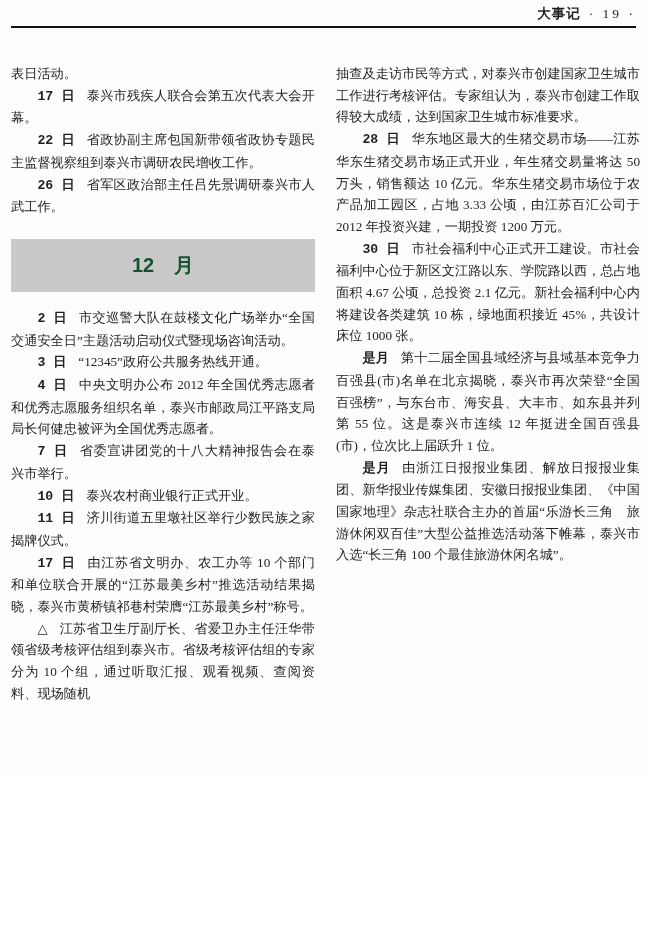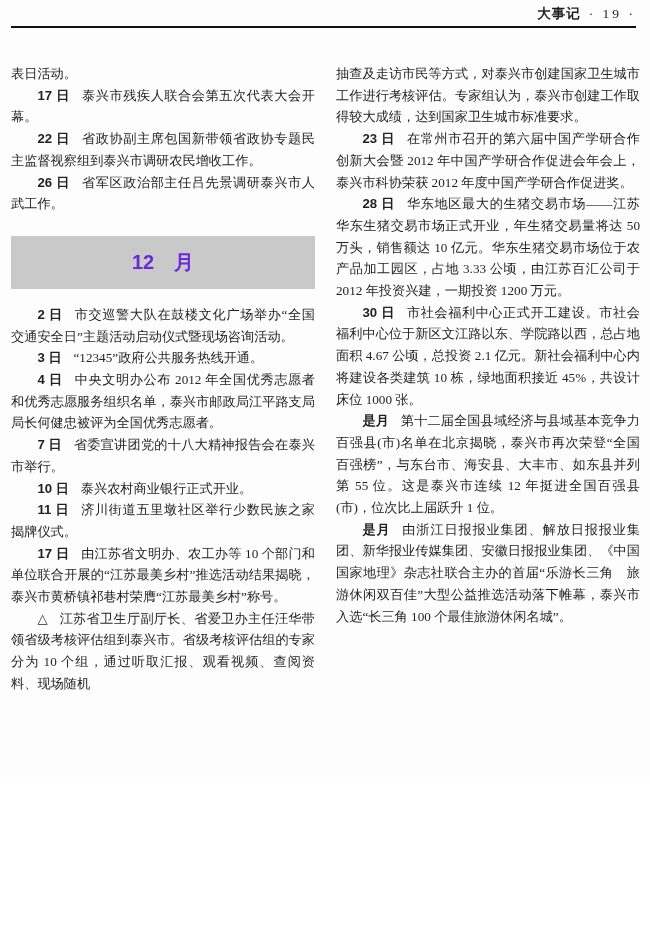--- a/index.html
+++ b/index.html
@@ -26,32 +26,32 @@
     position: absolute; top: 33px; left: 11px;
     display: flex; gap: 21px; margin-top: 30px;
   }
   .col {
     width: 304px; font-size: 13.2px; line-height: 21.7px;
     text-align: justify; text-justify: inter-ideograph;
   }
   .col p { margin: 0; text-indent: 2em; }
   .col p.cont { text-indent: 0; }
   .date {
-    font-family: Liberation Sans, sans-serif;
+    font-family: Liberation Mono, monospace;
     font-weight: bold; margin-right: 0.9em;
   }
   .tri {
     font-weight: normal;
     font-family: "Liberation Serif", "DejaVu Serif", serif;
   }
   .month-box {
     margin: 21px 0 15px 0; height: 53px; background: #c9c9c9;
     display: flex; align-items: center; justify-content: center;
     font-family: "Liberation Sans", "DejaVu Sans", sans-serif;
-    font-weight: bold; font-size: 20px; color: #6d28d9; text-indent: 0;
+    font-weight: bold; font-size: 20px; color: #14532d; text-indent: 0;
   }
 </style>
 </head>
 <body>
 
 <div class="page">
 
   <div class="header">
     <span class="ht">大事记</span><span class="hp">· 19 ·</span>
   </div>
@@ -75,21 +75,20 @@
       <p><span class="date">4 日</span><span>中央文明办公布 2012 年全国优秀志愿者和优秀志愿服务组织名单，泰兴市邮政局江平路支局局长何健忠被评为全国优秀志愿者。</span></p>
       <p><span class="date">7 日</span><span>省委宣讲团党的十八大精神报告会在泰兴市举行。</span></p>
       <p><span class="date">10 日</span><span>泰兴农村商业银行正式开业。</span></p>
       <p><span class="date">11 日</span><span>济川街道五里墩社区举行少数民族之家揭牌仪式。</span></p>
       <p><span class="date">17 日</span><span>由江苏省文明办、农工办等 10 个部门和单位联合开展的“江苏最美乡村”推选活动结果揭晓，泰兴市黄桥镇祁巷村荣膺“江苏最美乡村”称号。</span></p>
       <p><span class="date tri">△</span><span>江苏省卫生厅副厅长、省爱卫办主任汪华带领省级考核评估组到泰兴市。省级考核评估组的专家分为 10 个组，通过听取汇报、观看视频、查阅资料、现场随机</span></p>
     </div>
 
     <div class="col">
       <p class="cont"><span>抽查及走访市民等方式，对泰兴市创建国家卫生城市工作进行考核评估。专家组认为，泰兴市创建工作取得较大成绩，达到国家卫生城市标准要求。</span></p>
-      <p><span class="date">23 日</span><span>在常州市召开的第六届中国产学研合作创新大会暨 2012 年中国产学研合作促进会年会上，泰兴市科协荣获 2012 年度中国产学研合作促进奖。</span></p>
       <p><span class="date">28 日</span><span>华东地区最大的生猪交易市场——江苏华东生猪交易市场正式开业，年生猪交易量将达 50 万头，销售额达 10 亿元。华东生猪交易市场位于农产品加工园区，占地 3.33 公顷，由江苏百汇公司于 2012 年投资兴建，一期投资 1200 万元。</span></p>
       <p><span class="date">30 日</span><span>市社会福利中心正式开工建设。市社会福利中心位于新区文江路以东、学院路以西，总占地面积 4.67 公顷，总投资 2.1 亿元。新社会福利中心内将建设各类建筑 10 栋，绿地面积接近 45%，共设计床位 1000 张。</span></p>
       <p><span class="date">是月</span><span>第十二届全国县域经济与县域基本竞争力百强县(市)名单在北京揭晓，泰兴市再次荣登“全国百强榜”，与东台市、海安县、大丰市、如东县并列第 55 位。这是泰兴市连续 12 年挺进全国百强县(市)，位次比上届跃升 1 位。</span></p>
       <p><span class="date">是月</span><span>由浙江日报报业集团、解放日报报业集团、新华报业传媒集团、安徽日报报业集团、《中国国家地理》杂志社联合主办的首届“乐游长三角　旅游休闲双百佳”大型公益推选活动落下帷幕，泰兴市入选“长三角 100 个最佳旅游休闲名城”。</span></p>
     </div>
 
   </div>
 </div>
 
 </body></html>

